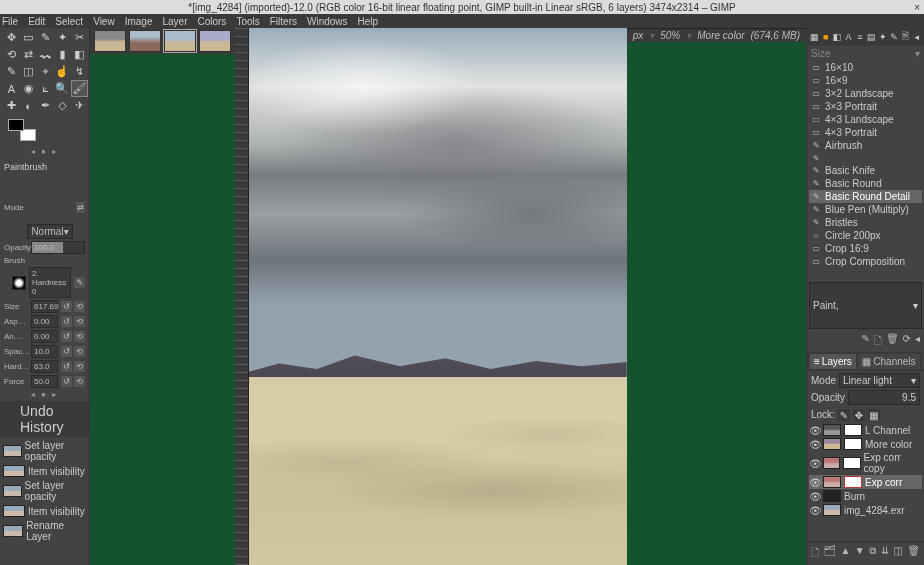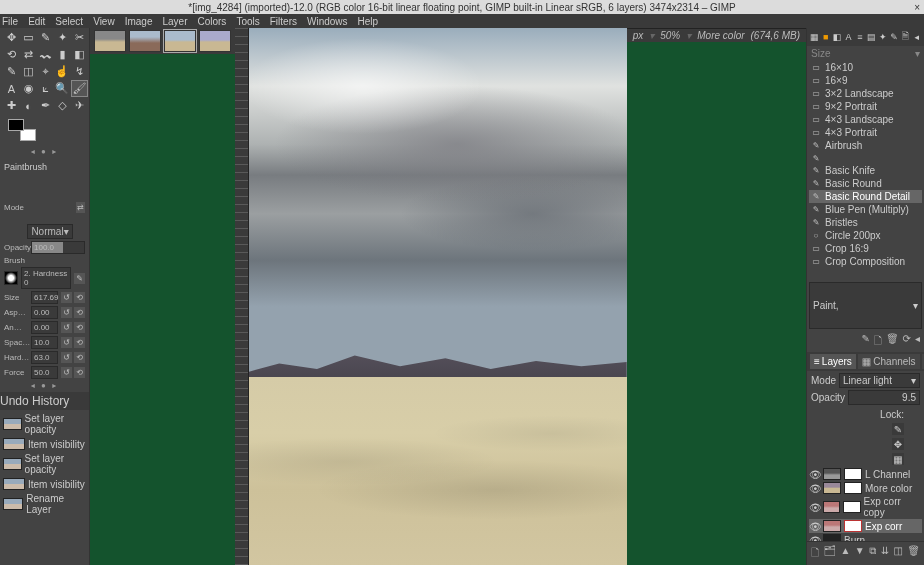--- a/index.html
+++ b/index.html
@@ -20,23 +20,23 @@
 .dots { text-align: center; color: #999; font-size: 8px; letter-spacing: 2px; }
 .options { padding: 2px 4px; display: flex; flex-direction: column; gap: 2px; }
 .opt-title { font-size: 9px; padding: 2px 0; }
 .opt-row { display: flex; align-items: center; gap: 3px; font-size: 9px; color: #bbb; }
 .opt-row .lbl { width: 24px; font-size: 8px; }
 .opt-row .val { flex: 1; background: #3a3a3a; border: 1px solid #2a2a2a; padding: 1px 2px; font-size: 8px; min-width: 0; }
 .opt-row .val.slider { background: linear-gradient(to right, #888 60%, #3a3a3a 60%); }
 .opt-row .btns { display: flex; gap: 2px; }
 .opt-row .btn { width: 11px; height: 11px; background: #555; display: flex; align-items: center; justify-content: center; font-size: 8px; }
 .opt-sel { background: #3a3a3a; border: 1px solid #2a2a2a; padding: 1px 3px; font-size: 8px; display: flex; justify-content: space-between; align-items: center; margin-top: 48px; }
-.brush-prev { display: flex; gap: 3px; align-items: center; }
+.brush-prev { display: flex; gap: 3px; align-items: center; margin-left: 8px; }
 .brush-prev .sw { width: 14px; height: 14px; background: radial-gradient(circle, #fff 30%, #000 70%); border: 1px solid #2a2a2a; }
-.undo-title { font-size: 12px; padding: 2px 0; background: #3a3a3a; }
+.undo-title { font-size: 14px; padding: 2px 20px; background: #3a3a3a; }
 .undo-list { padding: 2px; display: flex; flex-direction: column; gap: 1px; overflow: hidden; }
 .undo-item { display: flex; align-items: center; gap: 3px; font-size: 8px; padding: 1px; }
 .undo-item .th { width: 22px; height: 12px; background: linear-gradient(#9ab 45%, #cba 55%); border: 1px solid #222; }
 .center { flex: 1; display: flex; flex-direction: row; background: #14532d; font-style: italic; }
 .img-tabs { height: 26px; display: flex; align-items: center; gap: 3px; padding: 2px 4px; background: #3a3a3a; }
 .img-tab { width: 32px; height: 22px; border: 1px solid #333; }
 .img-tab.active { outline: 1px solid #aaa; }
 .tb1 { background: linear-gradient(#888 40%, #c9b893 55%); }
 .tb2 { background: linear-gradient(#abc 30%, #8a6a5a 60%); }
 .tb3 { background: linear-gradient(#abc 45%, #c9b893 55%); }
@@ -65,21 +65,21 @@
 .preset .ic { width: 10px; height: 10px; display: flex; align-items: center; justify-content: center; font-size: 8px; color: #bbb; }
 .filter-row { display: flex; align-items: center; padding: 2px; gap: 2px; }
 .filter-row .sel { flex: 1; background: #3a3a3a; border: 1px solid #2a2a2a; padding: 17px 3px; font-size: 8px; display: flex; justify-content: space-between; margin-top: 12px; }
 .btm-icons { display: flex; justify-content: flex-end; gap: 4px; padding: 2px 4px; font-size: 10px; color: #bbb; }
 .dock-tabs { display: flex; align-items: center; gap: 2px; padding: 2px 3px; background: #3a3a3a; font-size: 8px; }
 .dock-tabs .dt { padding: 2px 4px; background: #454545; color: #bbb; display: flex; align-items: center; gap: 2px; }
 .dock-tabs .dt.active { background: #555; color: #fff; }
 .layer-opts { padding: 2px 4px; display: flex; flex-direction: column; gap: 2px; }
 .layer-opts .row { display: flex; align-items: center; font-size: 8px; gap: 3px; }
 .layer-opts .sel { background: #3a3a3a; border: 1px solid #2a2a2a; padding: 1px 3px; flex: 1; display: flex; justify-content: space-between; }
-.lock-row { display: flex; align-items: flex-end; gap: 3px; padding: 2px 20px; font-size: 8px; flex-direction: column; }
+.lock-row { display: flex; align-items: flex-start; gap: 3px; padding: 2px 4px; font-size: 8px; }
 .lock-row .btn { width: 12px; height: 12px; background: #3a3a3a; display: flex; align-items: center; justify-content: center; }
 .layers { flex: 1; display: flex; flex-direction: column; padding: 0 2px; gap: 0; overflow: hidden; }
 .layer { display: flex; align-items: center; gap: 3px; padding: 1px 0; font-size: 8px; }
 .layer.sel { background: #666; color: #fff; }
 .layer .vis { width: 11px; text-align: center; color: #ccc; }
 .layer .th { width: 18px; height: 12px; border: 1px solid #222; }
 .layer .msk { width: 18px; height: 12px; border: 1px solid #222; background: #fff; }
 .layer .msk.sel-m { border: 1px solid #b33; }
 .th-l1 { background: linear-gradient(#555 40%, #999 60%); }
 .th-l2 { background: linear-gradient(#989 40%, #c9b893 55%); }
@@ -303,21 +303,21 @@
         <div class="preset">
           <span class="ic">▭</span>
           <span>16×9</span>
         </div>
         <div class="preset">
           <span class="ic">▭</span>
           <span>3×2 Landscape</span>
         </div>
         <div class="preset">
           <span class="ic">▭</span>
-          <span>9×2 Portrait</span>
+          <span>3×3 Portrait</span>
         </div>
         <div class="preset">
           <span class="ic">▭</span>
           <span>4×3 Landscape</span>
         </div>
         <div class="preset">
           <span class="ic">▭</span>
           <span>4×3 Portrait</span>
         </div>
         <div class="preset">

